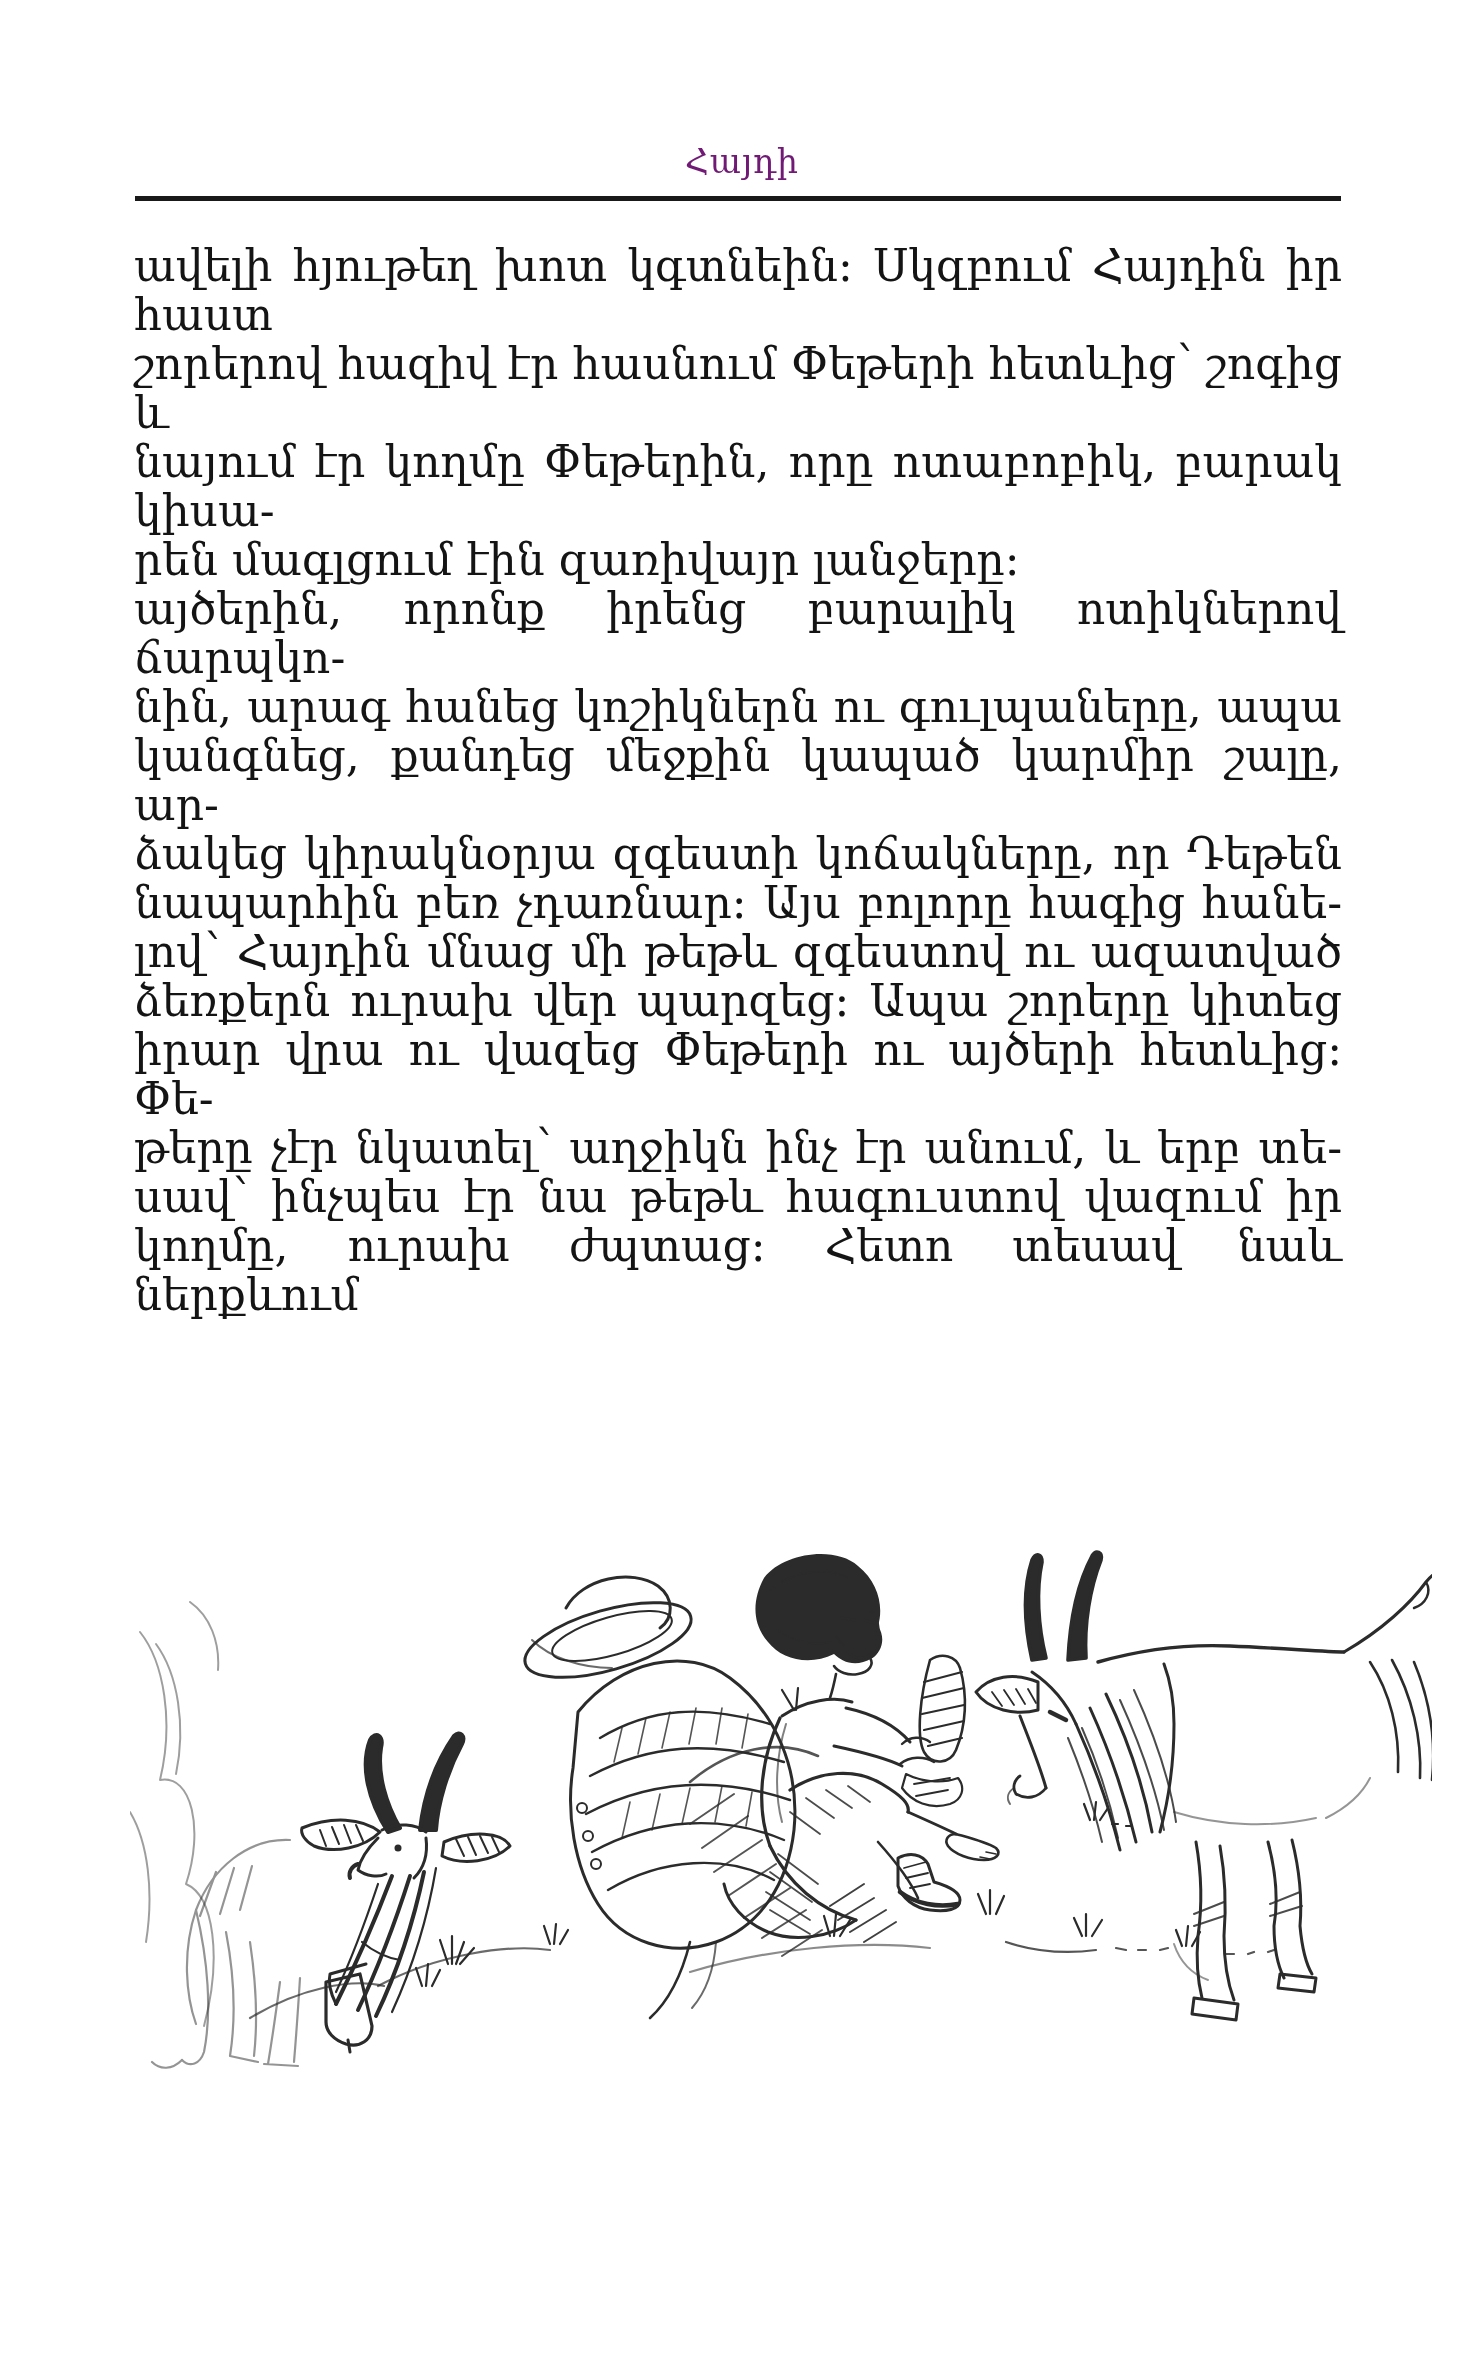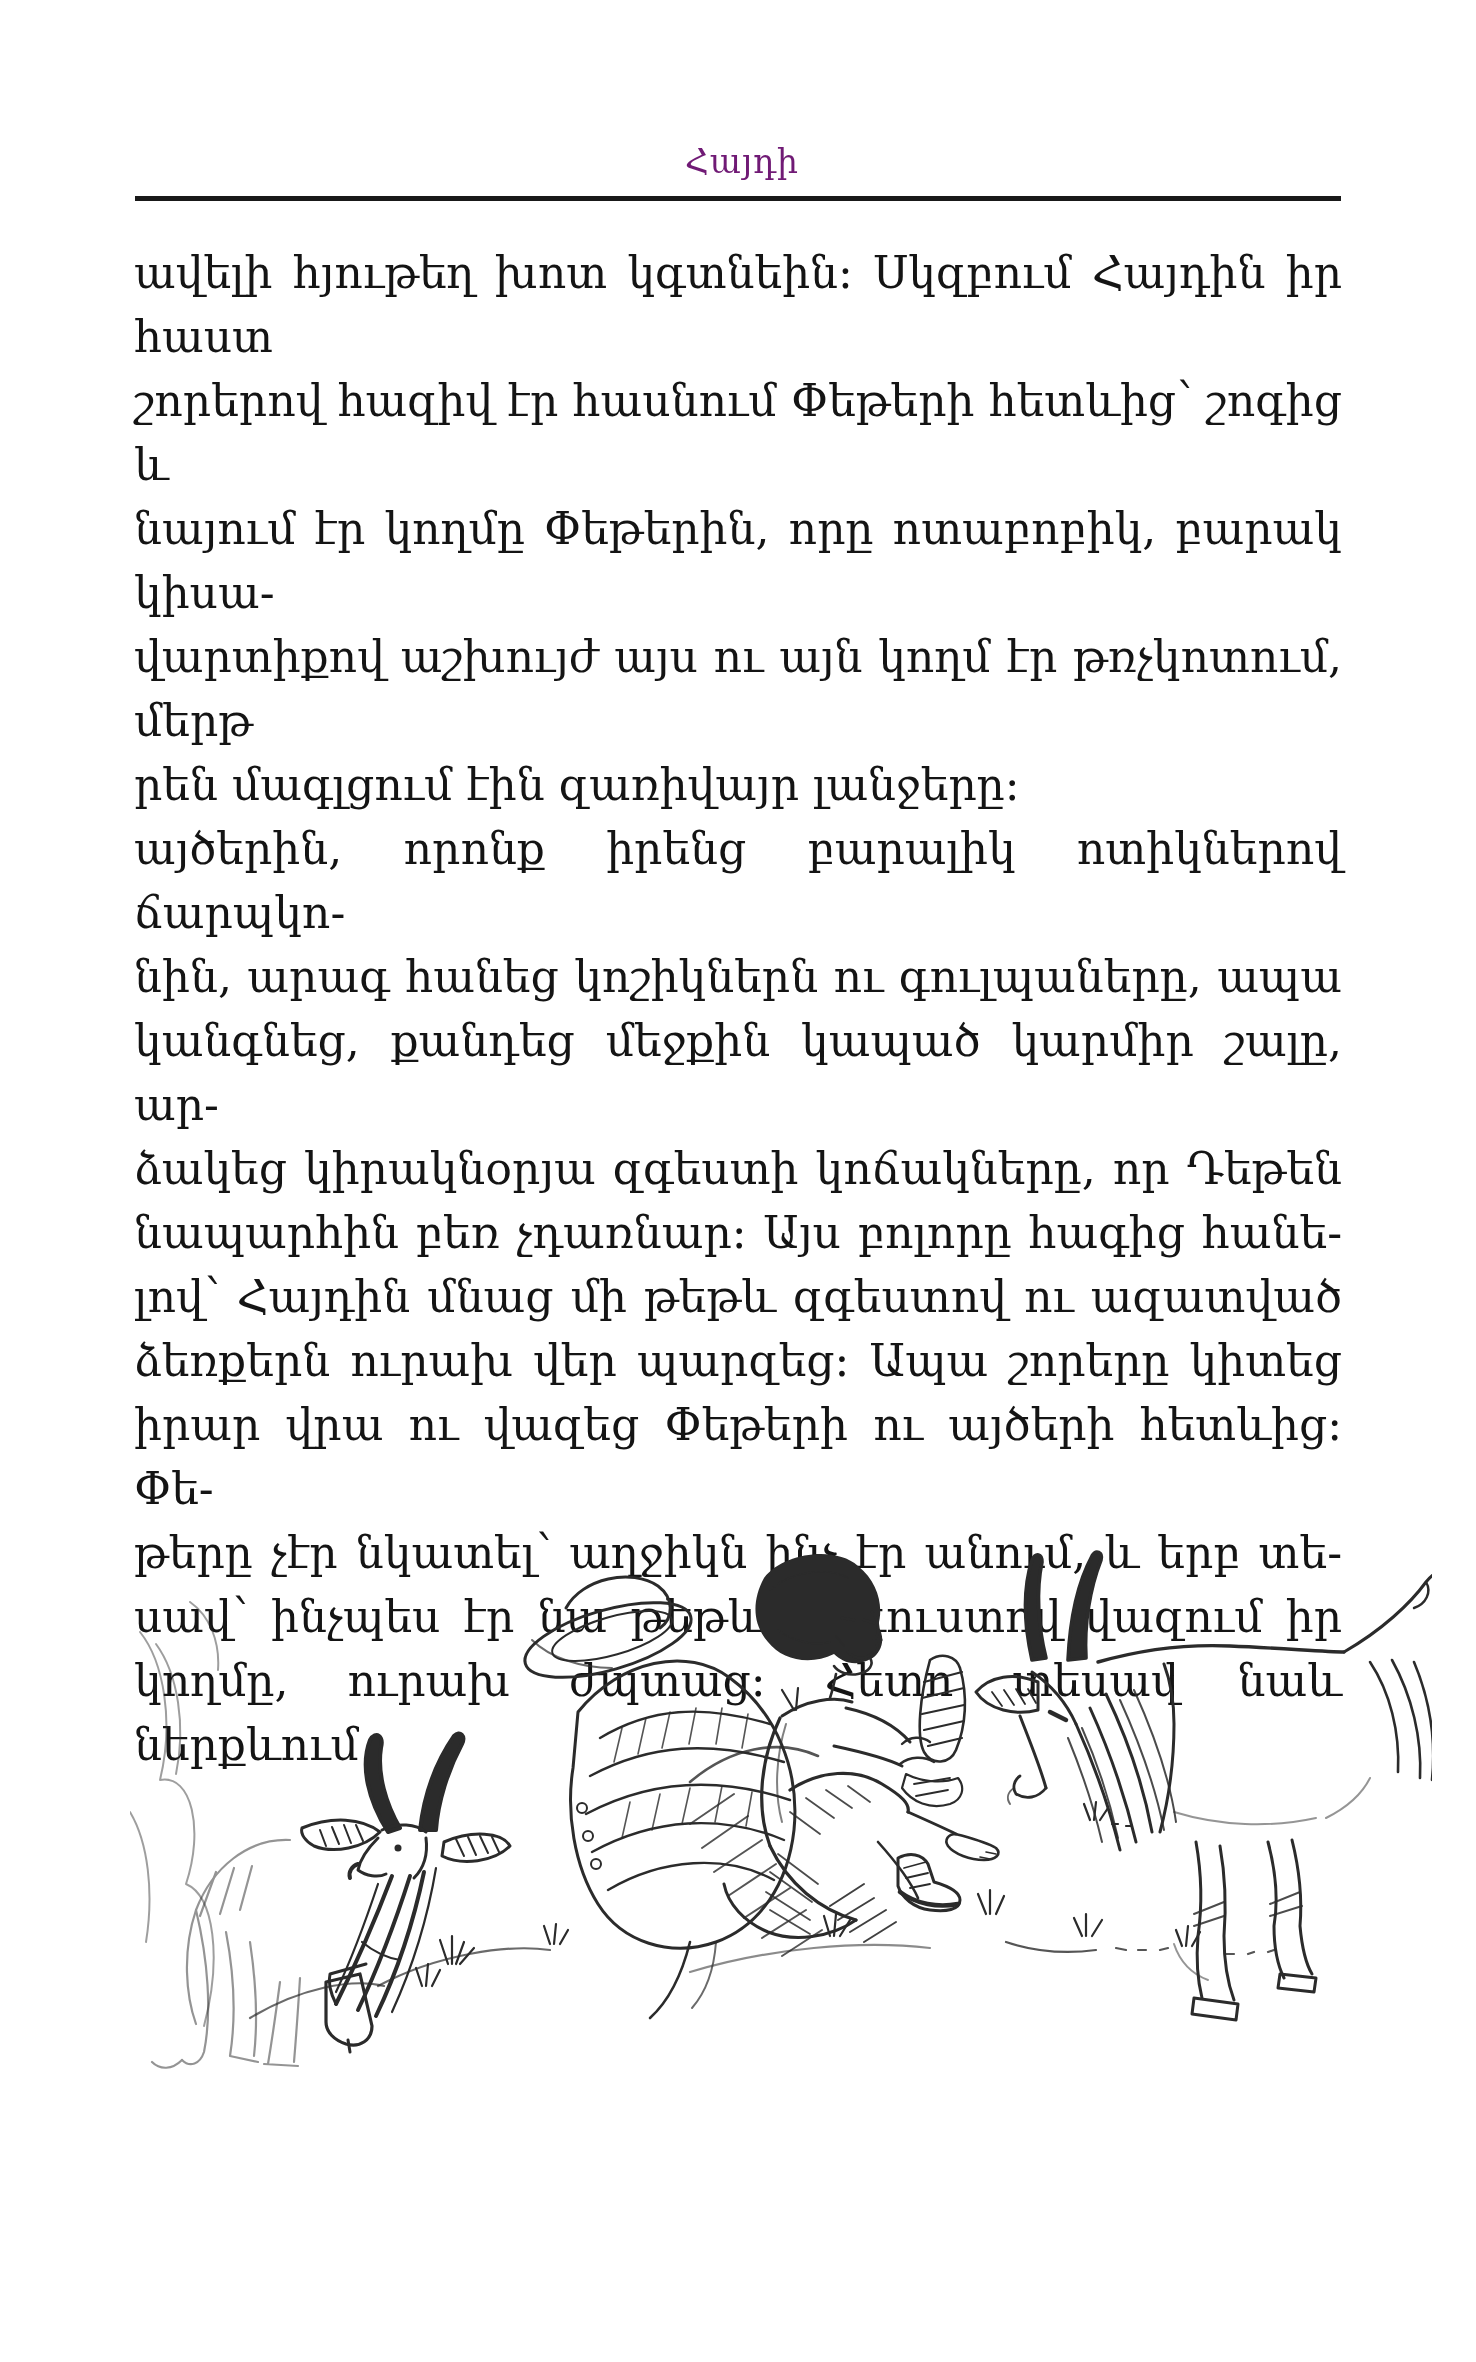--- a/index.html
+++ b/index.html
@@ -21,21 +21,21 @@
   .head-rule{
     position:absolute;top:196px;left:135px;width:1206px;height:5px;
     background:#191919;
   }
   .text-col{
     position:absolute;left:134px;top:241px;width:1208px;
   }
   .para{margin:0;}
   .line{
     font-size:44px;
-    line-height:64px;
+    line-height:49px;
     white-space:normal;
     color:#141414;
   }
   .line.just{
     text-align:justify;
     text-align-last:justify;
   }
   .line.indent{padding-left:66px;}
   .figure{
     position:absolute;left:130px;top:1512px;width:1302px;height:565px;
@@ -48,21 +48,20 @@
 <div class="page">
 
   <div class="running-head">Հայդի</div>
   <div class="head-rule"></div>
 
   <div class="text-col">
       <div class="para">
         <div class="line just">ավելի հյութեղ խոտ կգտնեին: Սկզբում Հայդին իր հաստ</div>
         <div class="line just">շորերով հազիվ էր հասնում Փեթերի հետևից՝ շոգից և</div>
         <div class="line just">նայում էր կողմը Փեթերին, որը ոտաբոբիկ, բարակ կիսա-</div>
-        <div class="line just">վարտիքով աշխույժ այս ու այն կողմ էր թռչկոտում, մերթ</div>
         <div class="line">րեն մագլցում էին զառիվայր լանջերը:</div>
         <div class="line just">այծերին, որոնք իրենց բարալիկ ոտիկներով ճարպկո-</div>
       </div>
       <div class="para">
         <div class="line just">նին, արագ հանեց կոշիկներն ու գուլպաները, ապա</div>
         <div class="line just">կանգնեց, քանդեց մեջքին կապած կարմիր շալը, ար-</div>
         <div class="line just">ձակեց կիրակնօրյա զգեստի կոճակները, որ Դեթեն</div>
         <div class="line just">նապարհին բեռ չդառնար: Այս բոլորը հագից հանե-</div>
         <div class="line just">լով՝ Հայդին մնաց մի թեթև զգեստով ու ազատված</div>
         <div class="line just">ձեռքերն ուրախ վեր պարզեց: Ապա շորերը կիտեց</div>

